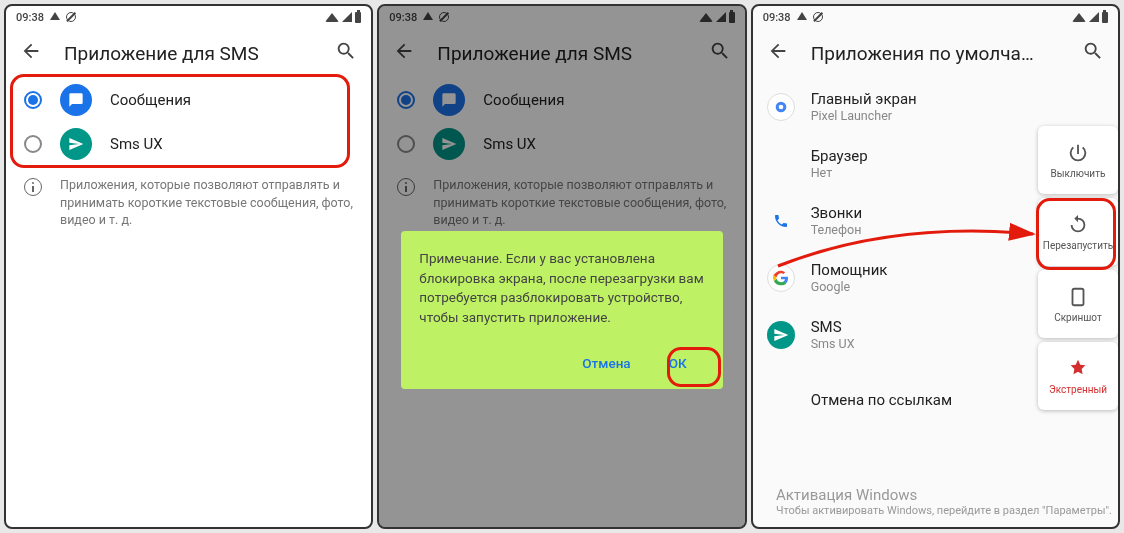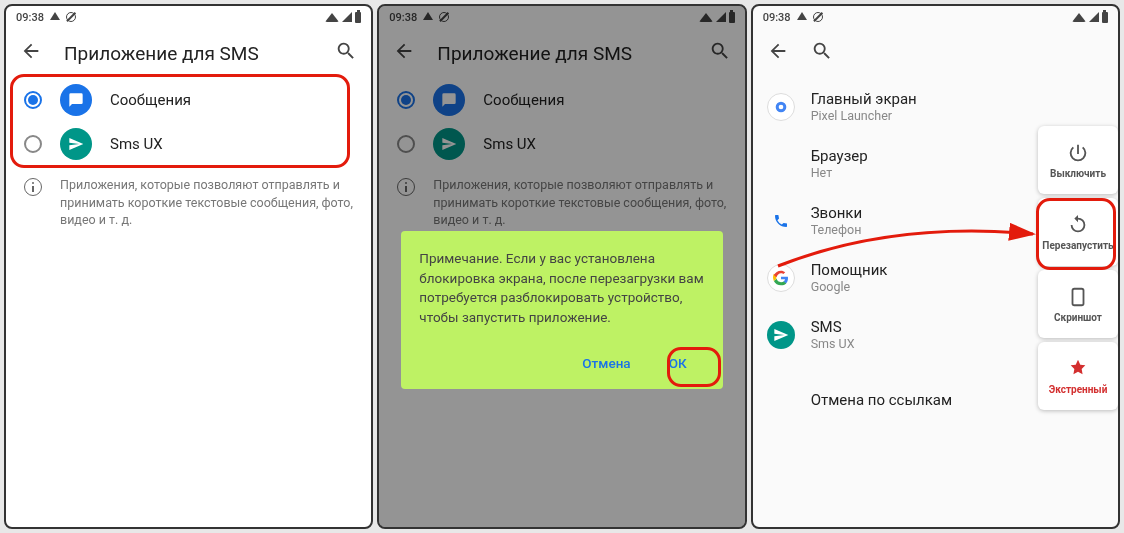--- a/index.html
+++ b/index.html
@@ -40,21 +40,21 @@
   .dialog-actions { display:flex; justify-content:flex-end; gap:18px; margin-top:18px; padding:4px 8px;}
   .dialog-btn { font-size:13.5px; font-weight:500; color:#1a73e8; padding:6px 10px; cursor:pointer; }
   .list-row { display:flex; align-items:center; gap:16px; padding:12px 14px; }
   .list-ic { width:28px; height:28px; border-radius:50%; display:flex; align-items:center; justify-content:center; flex-shrink:0; }
   .list-ic svg { width:16px; height:16px; }
   .list-txt { display:flex; flex-direction:column; }
   .list-title { font-size:15px; color:#222; }
   .list-sub { font-size:12.5px; color:#888; }
   .list-title.only { padding:16px 0;}
   .power-menu { position:absolute; right:0; top:120px; width:80px; display:flex; flex-direction:column; gap:4px; }
-  .power-item { background:#fff; border-radius:6px; box-shadow:0 1px 4px rgba(0,0,0,0.25); height:68px; display:flex; flex-direction:column; align-items:center; justify-content:center; gap:4px; overflow:hidden;font-weight:bold;}
+  .power-item { background:#fff; border-radius:6px; box-shadow:0 1px 4px rgba(0,0,0,0.25); height:68px; display:flex; flex-direction:column; align-items:center; justify-content:center; gap:4px; overflow:hidden;}
   .power-item svg { width:22px; height:22px; fill:#555;}
   .power-label { font-size:10px; color:#555; text-align:center; white-space:nowrap; overflow:hidden; max-width:72px;}
   .power-item.emerg svg { fill:#d32f2f; }
   .power-item.emerg .power-label { color:#d32f2f; }
   .arrow-annot { position:absolute; pointer-events:none; }
   .watermark { position:absolute; right:6px; bottom:10px; text-align:left; color:#999; }
   .watermark .w1 { font-size:15px; }
   .watermark .w2 { font-size:11px; }
   .phone.greybg { background:#fafafa; }
 </style>
@@ -187,20 +187,21 @@
       <span class="sig"></span>
       <span class="batt"></span>
     </div>
   </div>
   <div class="appbar">
     <span class="back-arrow">
       <svg viewBox="0 0 24 24">
           <path d="M20 11H7.8l5.6-5.6L12 4l-8 8 8 8 1.4-1.4L7.8 13H20z"></path>
         </svg>
     </span>
+    <span class="appbar-title">Приложения по умолча…</span>
     <span class="search-icon">
       <svg viewBox="0 0 24 24">
           <path d="M15.5 14h-.8l-.3-.3a6.5 6.5 0 10-.7.7l.3.3v.8l5 5 1.5-1.5-5-5zm-6 0a4.5 4.5 0 110-9 4.5 4.5 0 010 9z"></path>
         </svg>
     </span>
   </div>
   <div class="content" style="padding:0;">
     <div class="list-row">
       <span class="list-ic" style="background:#fff;border:1px solid #ddd">
         <svg viewBox="0 0 24 24">
@@ -295,13 +296,17 @@
 
   <svg class="arrow-annot" style="left:20px; top:200px; width:270px; height:70px;">
     <defs>
         <marker id="ah" markerWidth="10" markerHeight="10" refX="8" refY="3" orient="auto">
           <path d="M0,0 L0,6 L9,3 z" fill="#e31b0c"></path>
         </marker>
       </defs>
     <path d="M 5 60 Q 120 15 260 28" stroke="#e31b0c" stroke-width="3" fill="none" marker-end="url(#ah)"></path>
   </svg>
 
+  <div class="watermark">
+    <div class="w1">Активация Windows</div>
+    <div class="w2">Чтобы активировать Windows, перейдите в раздел "Параметры".</div>
+  </div>
 </div>
 
 </body></html>

